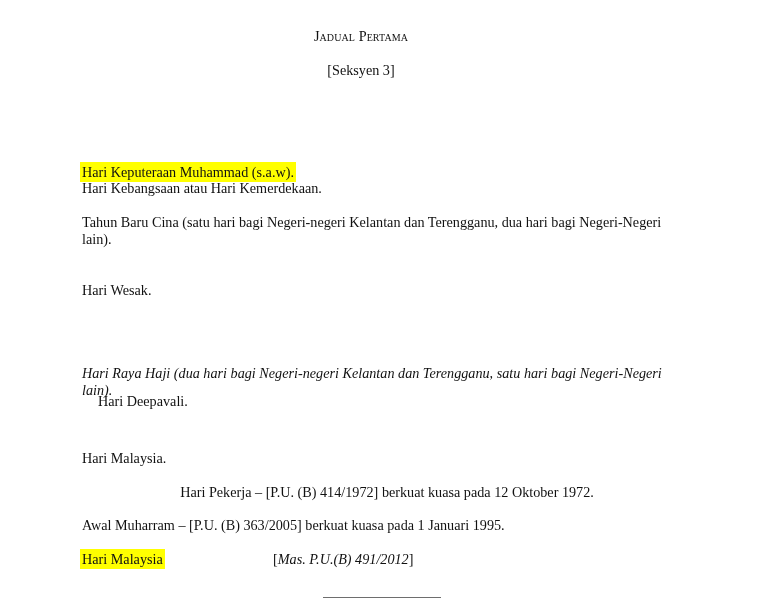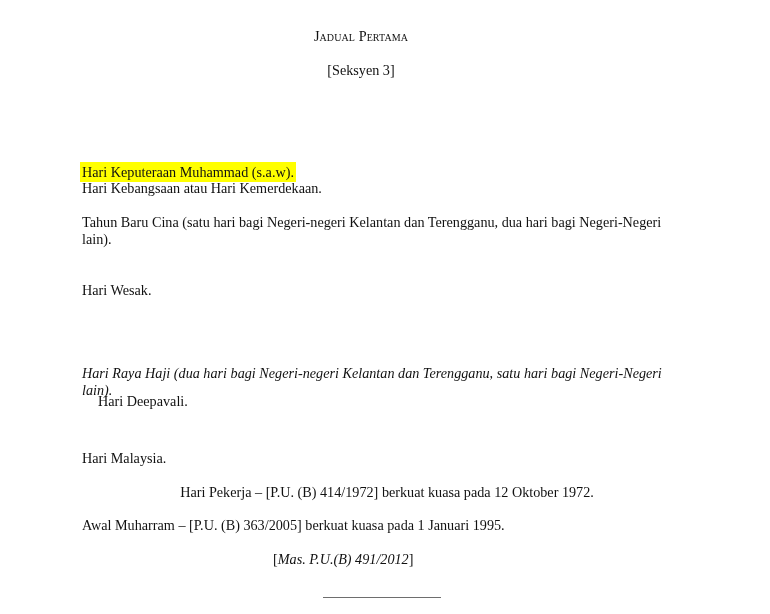--- a/index.html
+++ b/index.html
@@ -87,20 +87,23 @@
   <div class="entry" style="top:365px;font-style:italic;">Hari Raya Haji (dua hari bagi Negeri-negeri Kelantan dan Terengganu, satu hari bagi Negeri-Negeri lain).</div>
 
   <div class="entry" style="top:393px;margin-left:16px;">Hari Deepavali.</div>
 
   <div class="entry" style="top:450px;">Hari Malaysia.</div>
 
   <div class="entry" style="top:484px;text-align:center;">Hari Pekerja – [P.U. (B) 414/1972] berkuat kuasa pada 12 Oktober 1972.</div>
 
   <div class="entry" style="top:517px;">Awal Muharram – [P.U. (B) 363/2005] berkuat kuasa pada 1 Januari 1995.</div>
 
+  <div class="entry" style="top:551px;">
+    <span class="hl">Hari Malaysia</span>
+  </div>
 
   <div class="citation">
     <span>[</span><i>Mas. P.U.(B) 491/2012</i><span>]</span>
   </div>
 
   <div class="rule"></div>
 
 </div>
 
 </body></html>

